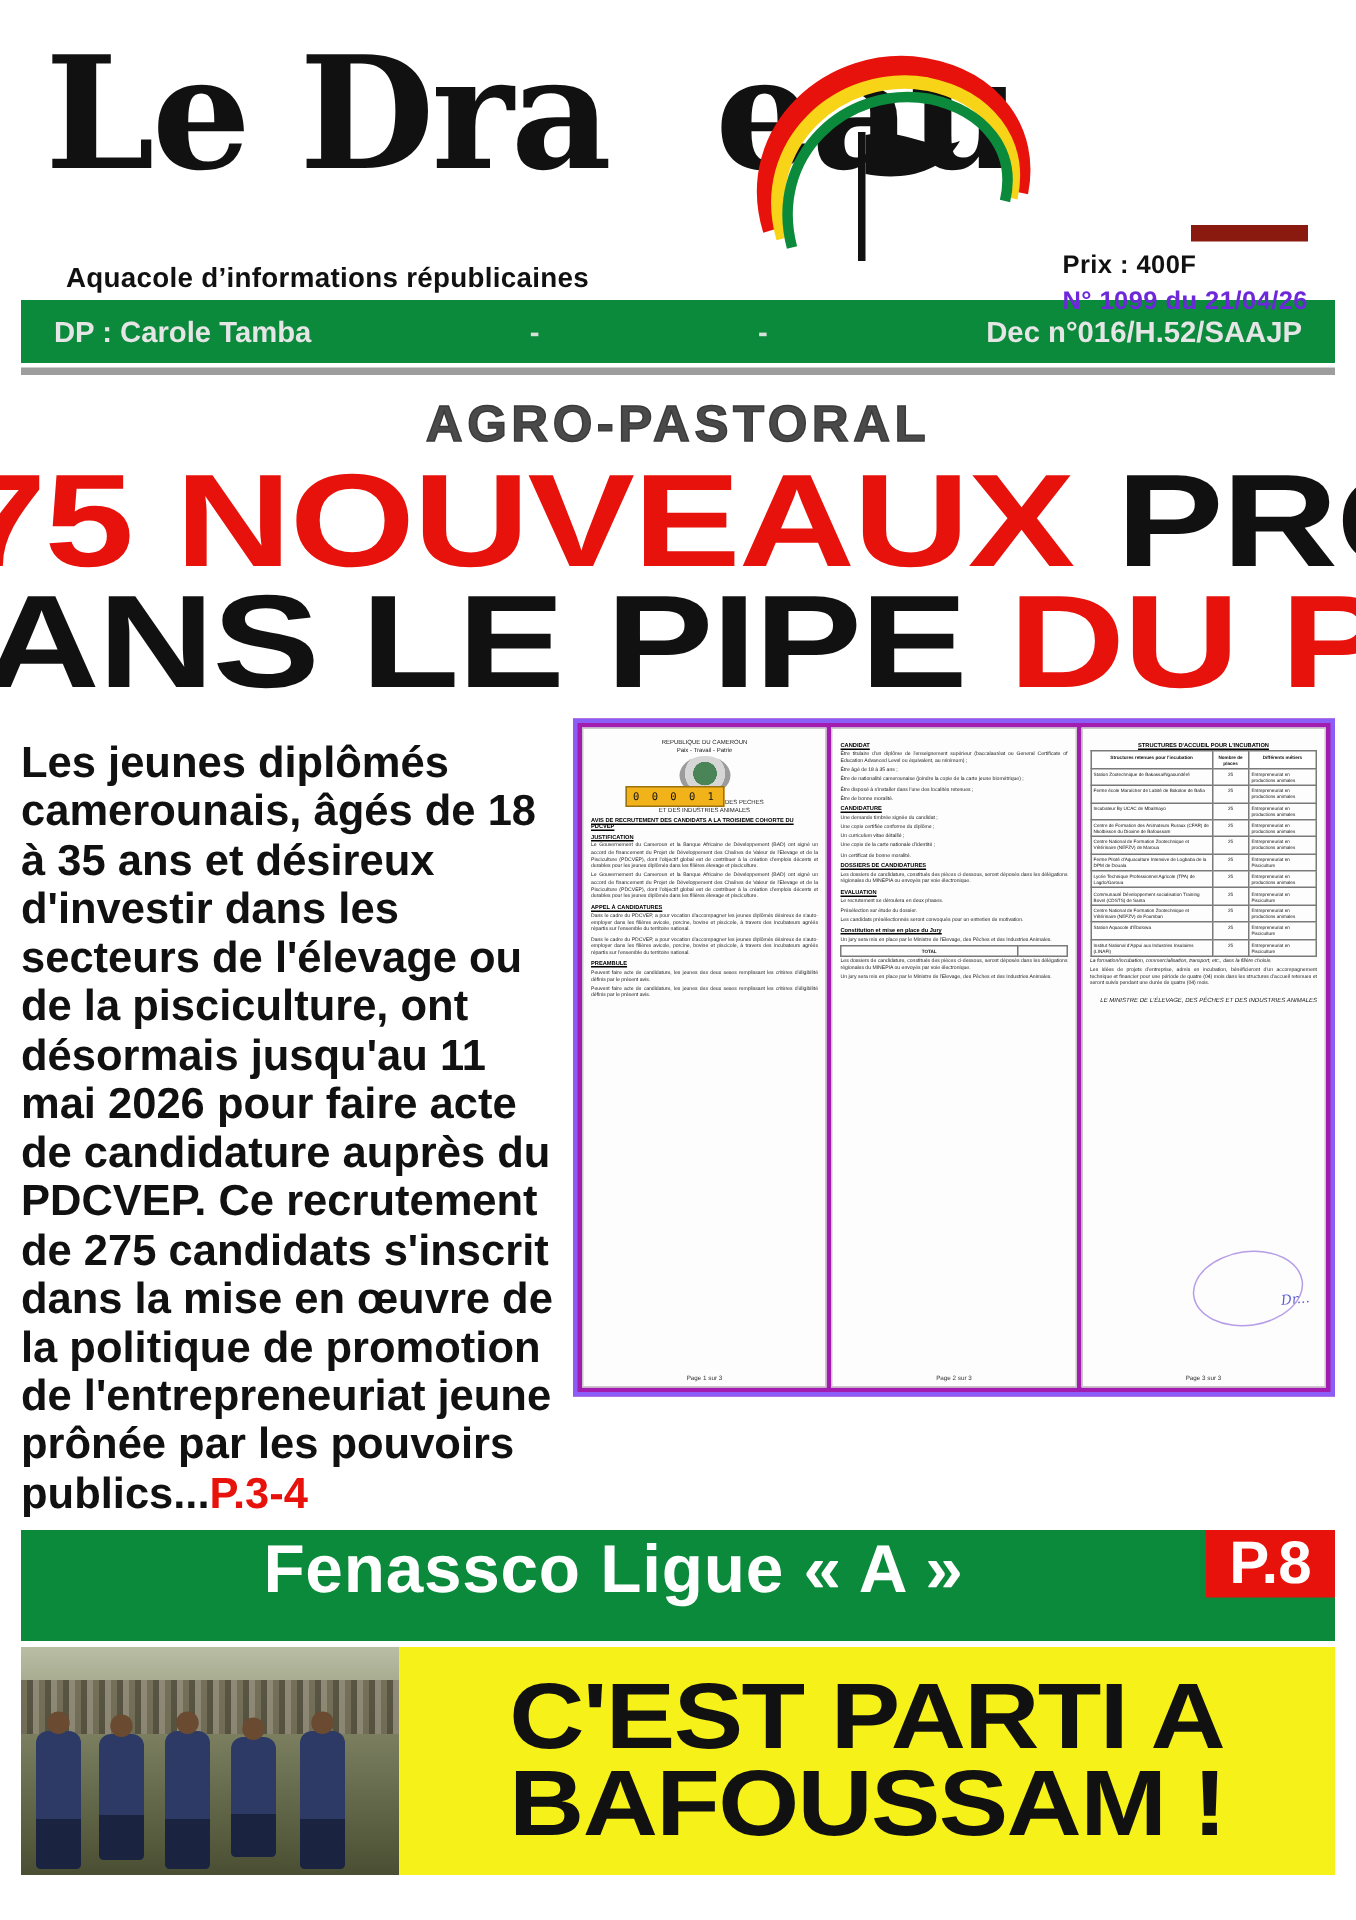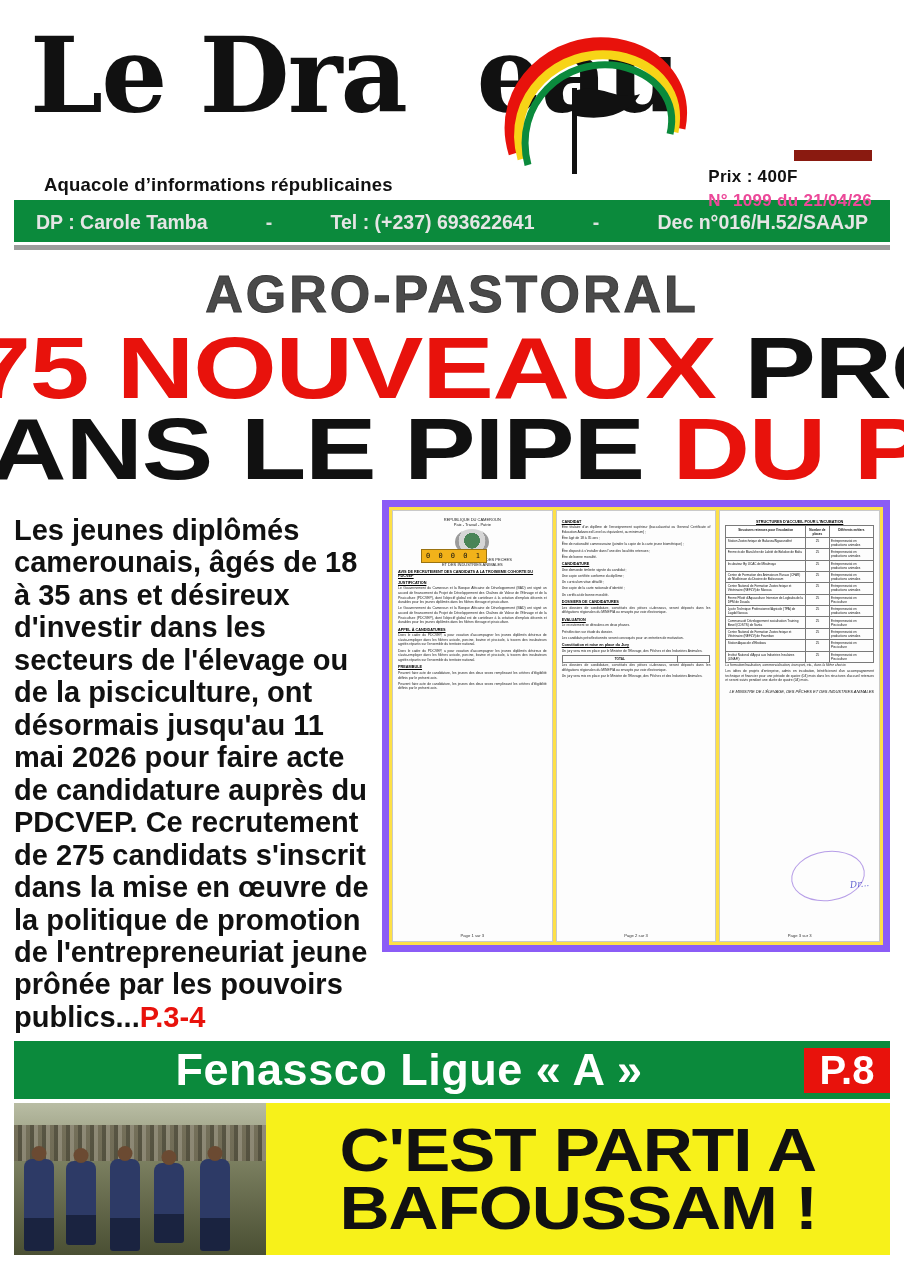--- a/index.html
+++ b/index.html
@@ -61,21 +61,21 @@
     font-weight: bold;
   }
   .price-bar {
     width: 78px;
     height: 11px;
     background: #8a1a10;
     margin-left: auto;
     margin-bottom: 6px;
   }
   .price-line { font-size: 17px; color: #111; letter-spacing: 0.3px; }
-  .issue-line { font-size: 17px; color: #ec4899; margin-top: 4px; letter-spacing: 0.3px; }
+  .issue-line { font-size: 17px; color: #6d28d9; margin-top: 4px; letter-spacing: 0.3px; }
 
   
   .green-bar {
     height: 42px;
     margin: 0 14px;
     background: #0b8a3c;
     border-top: 3px solid #0b8a3c;
     display: flex;
     align-items: center;
     justify-content: space-between;
@@ -87,21 +87,21 @@
     font-weight: bold;
     white-space: nowrap;
   }
   .green-bar .sep { font-weight: bold; opacity: 0.95; }
   .grey-rule { height: 5px; background: #9d9d9d; margin: 3px 14px 0 14px; }
 
   
   .kicker {
     text-align: center;
     font-weight: bold;
-    font-size: 52px;
+    font-size: 34px;
     letter-spacing: 3px;
     color: #4a4a4a;
     margin-top: 14px;
     font-family: "Liberation Sans", sans-serif;
     -webkit-text-stroke: 1px #3a3a3a;
   }
   .headline {
     margin: 4px 10px 0 10px;
     text-align: center;
     font-family: "Liberation Sans", sans-serif;
@@ -132,22 +132,22 @@
     font-weight: bold;
     color: #111;
     font-family: "Liberation Sans", sans-serif;
     padding-top: 14px;
   }
   .lede .page-ref { color: #e8120c; }
   .docs {
     flex: 1;
     display: flex;
     gap: 3px;
-    background: #fde047;
-    border: 7px solid #8b5cf6;
+    background: #a21caf;
+    border: 3px solid #8b5cf6;
     padding: 3px;
     height: 452px;
     overflow: hidden;
   }
   .doc-page {
     flex: 1;
     background: #fdfdfd;
     border: 1px solid #c9c9c9;
     position: relative;
     overflow: hidden;
@@ -239,24 +239,24 @@
     text-align: right;
     font-size: 4px;
     font-style: italic;
     margin-top: 6px;
     color: #111;
   }
 
   
   .sport-banner {
     margin: 8px 14px 0 14px;
-    height: 58px;
+    height: 74px;
     background: #0b8a3c;
     display: flex;
-    align-items: center;
+    align-items: flex-start;
   }
   .sport-title {
     flex: 1;
     color: #fff;
     font-size: 45px;
     font-weight: bold;
     font-family: "Liberation Sans", sans-serif;
     display: flex;
     align-items: center;
     justify-content: center;
@@ -354,21 +354,20 @@
       <div class="price-bar"></div>
       <div class="price-line">Prix : 400F</div>
       <div class="issue-line">N° 1099 du 21/04/26</div>
     </div>
   </div>
 </div>
 
 <div class="green-bar">
   <span>DP : Carole Tamba</span>
   <span class="sep">-</span>
-  <span>Tel : (+237) 693622641</span>
   <span class="sep">-</span>
   <span>Dec n°016/H.52/SAAJP</span>
 </div>
 <div class="grey-rule"></div>
 
 <div class="kicker">AGRO-PASTORAL</div>
 
 <div class="headline">
   <span class="line">
     <span class="red">275 NOUVEAUX</span>

